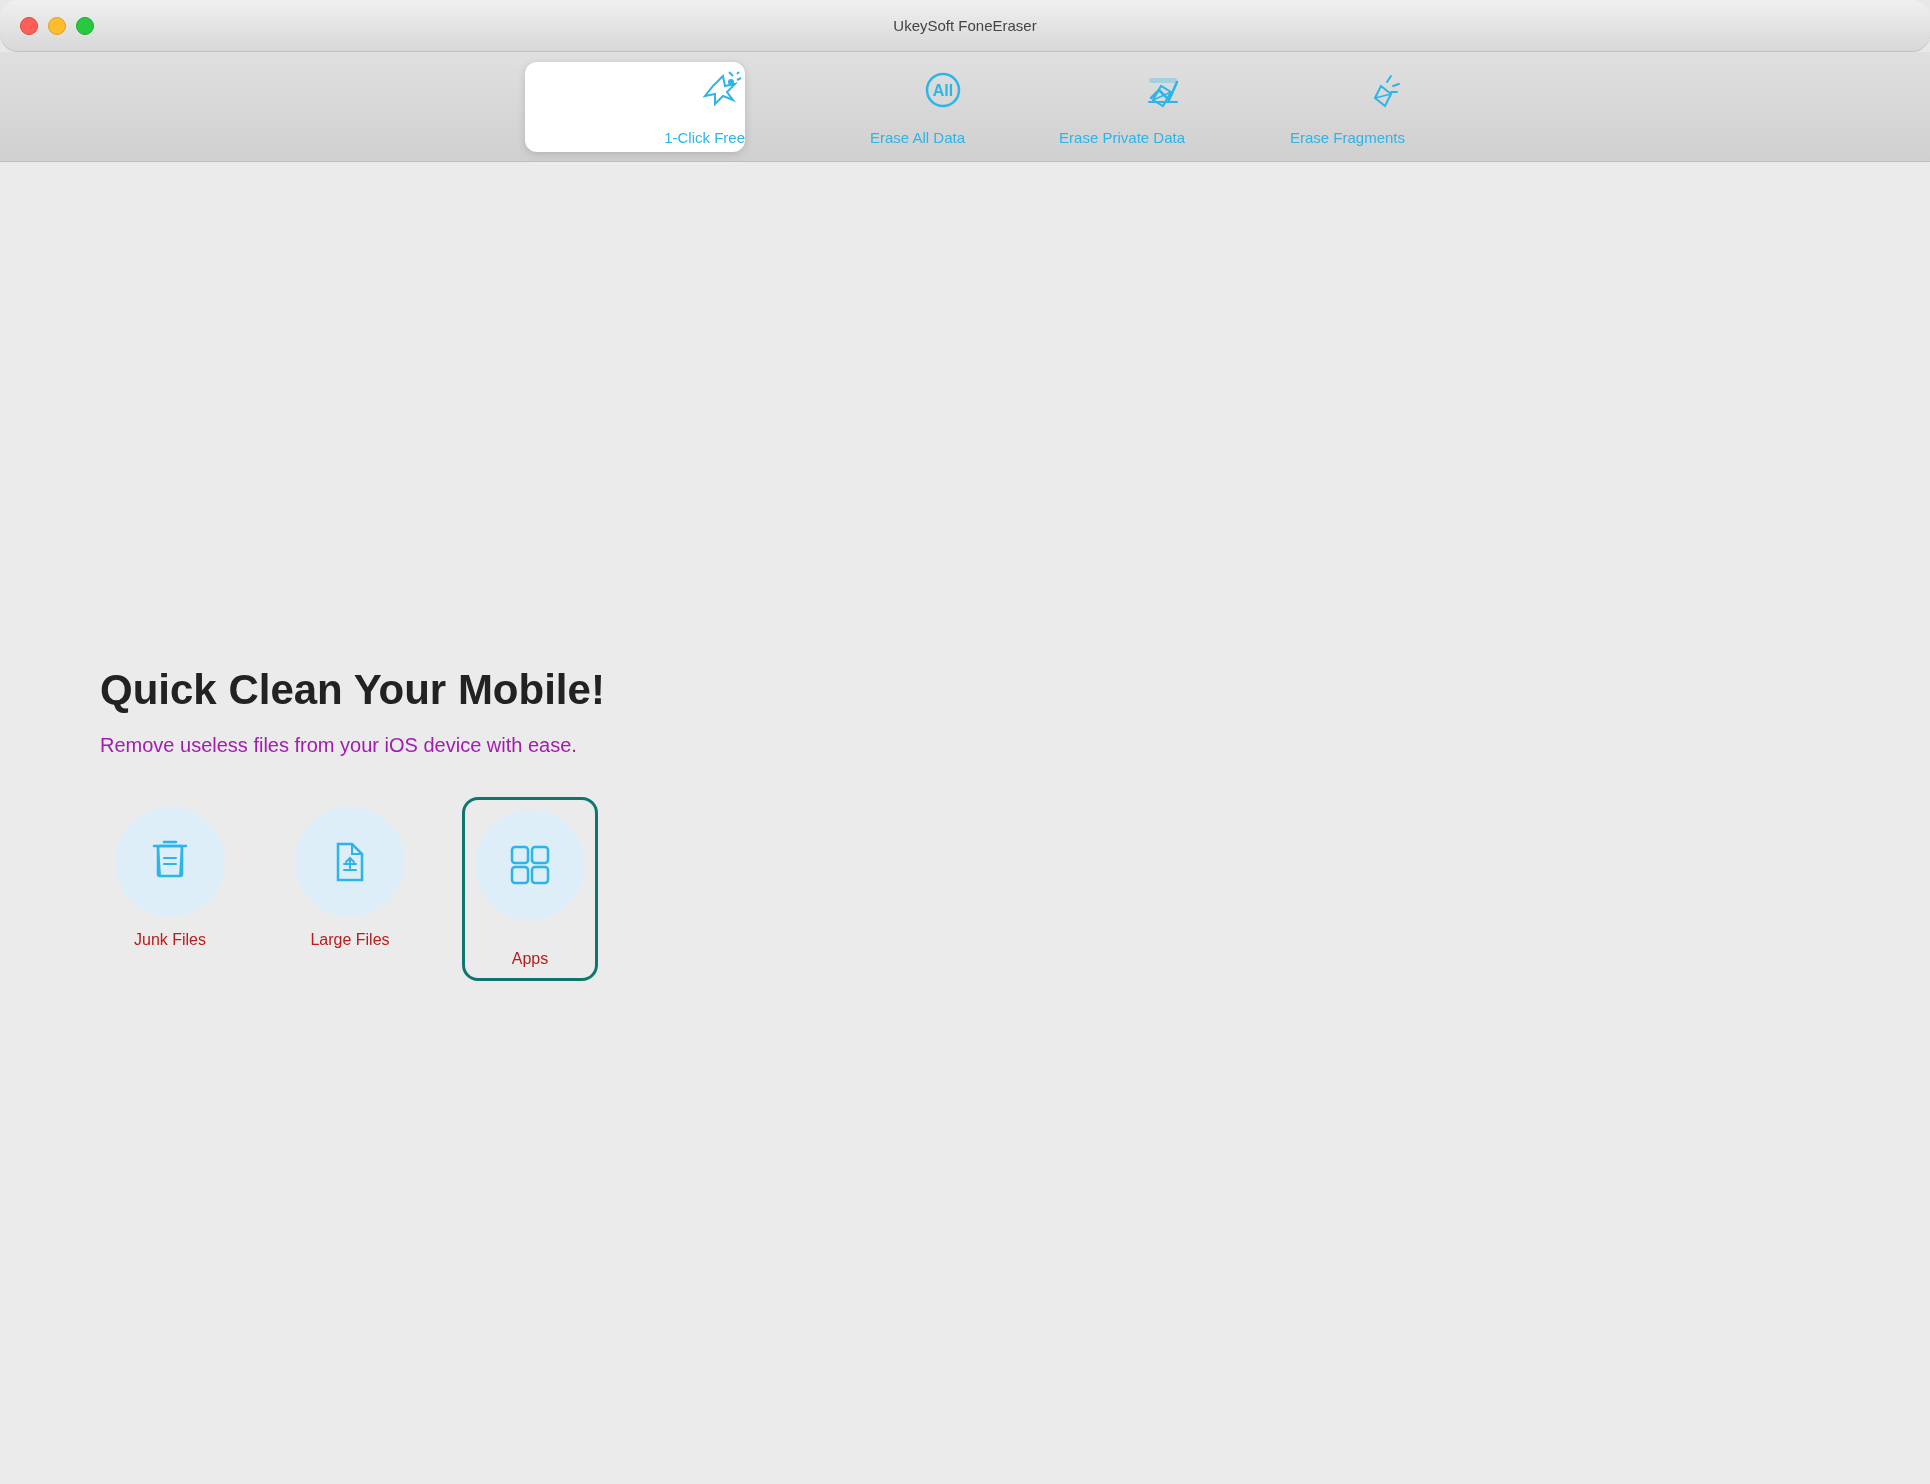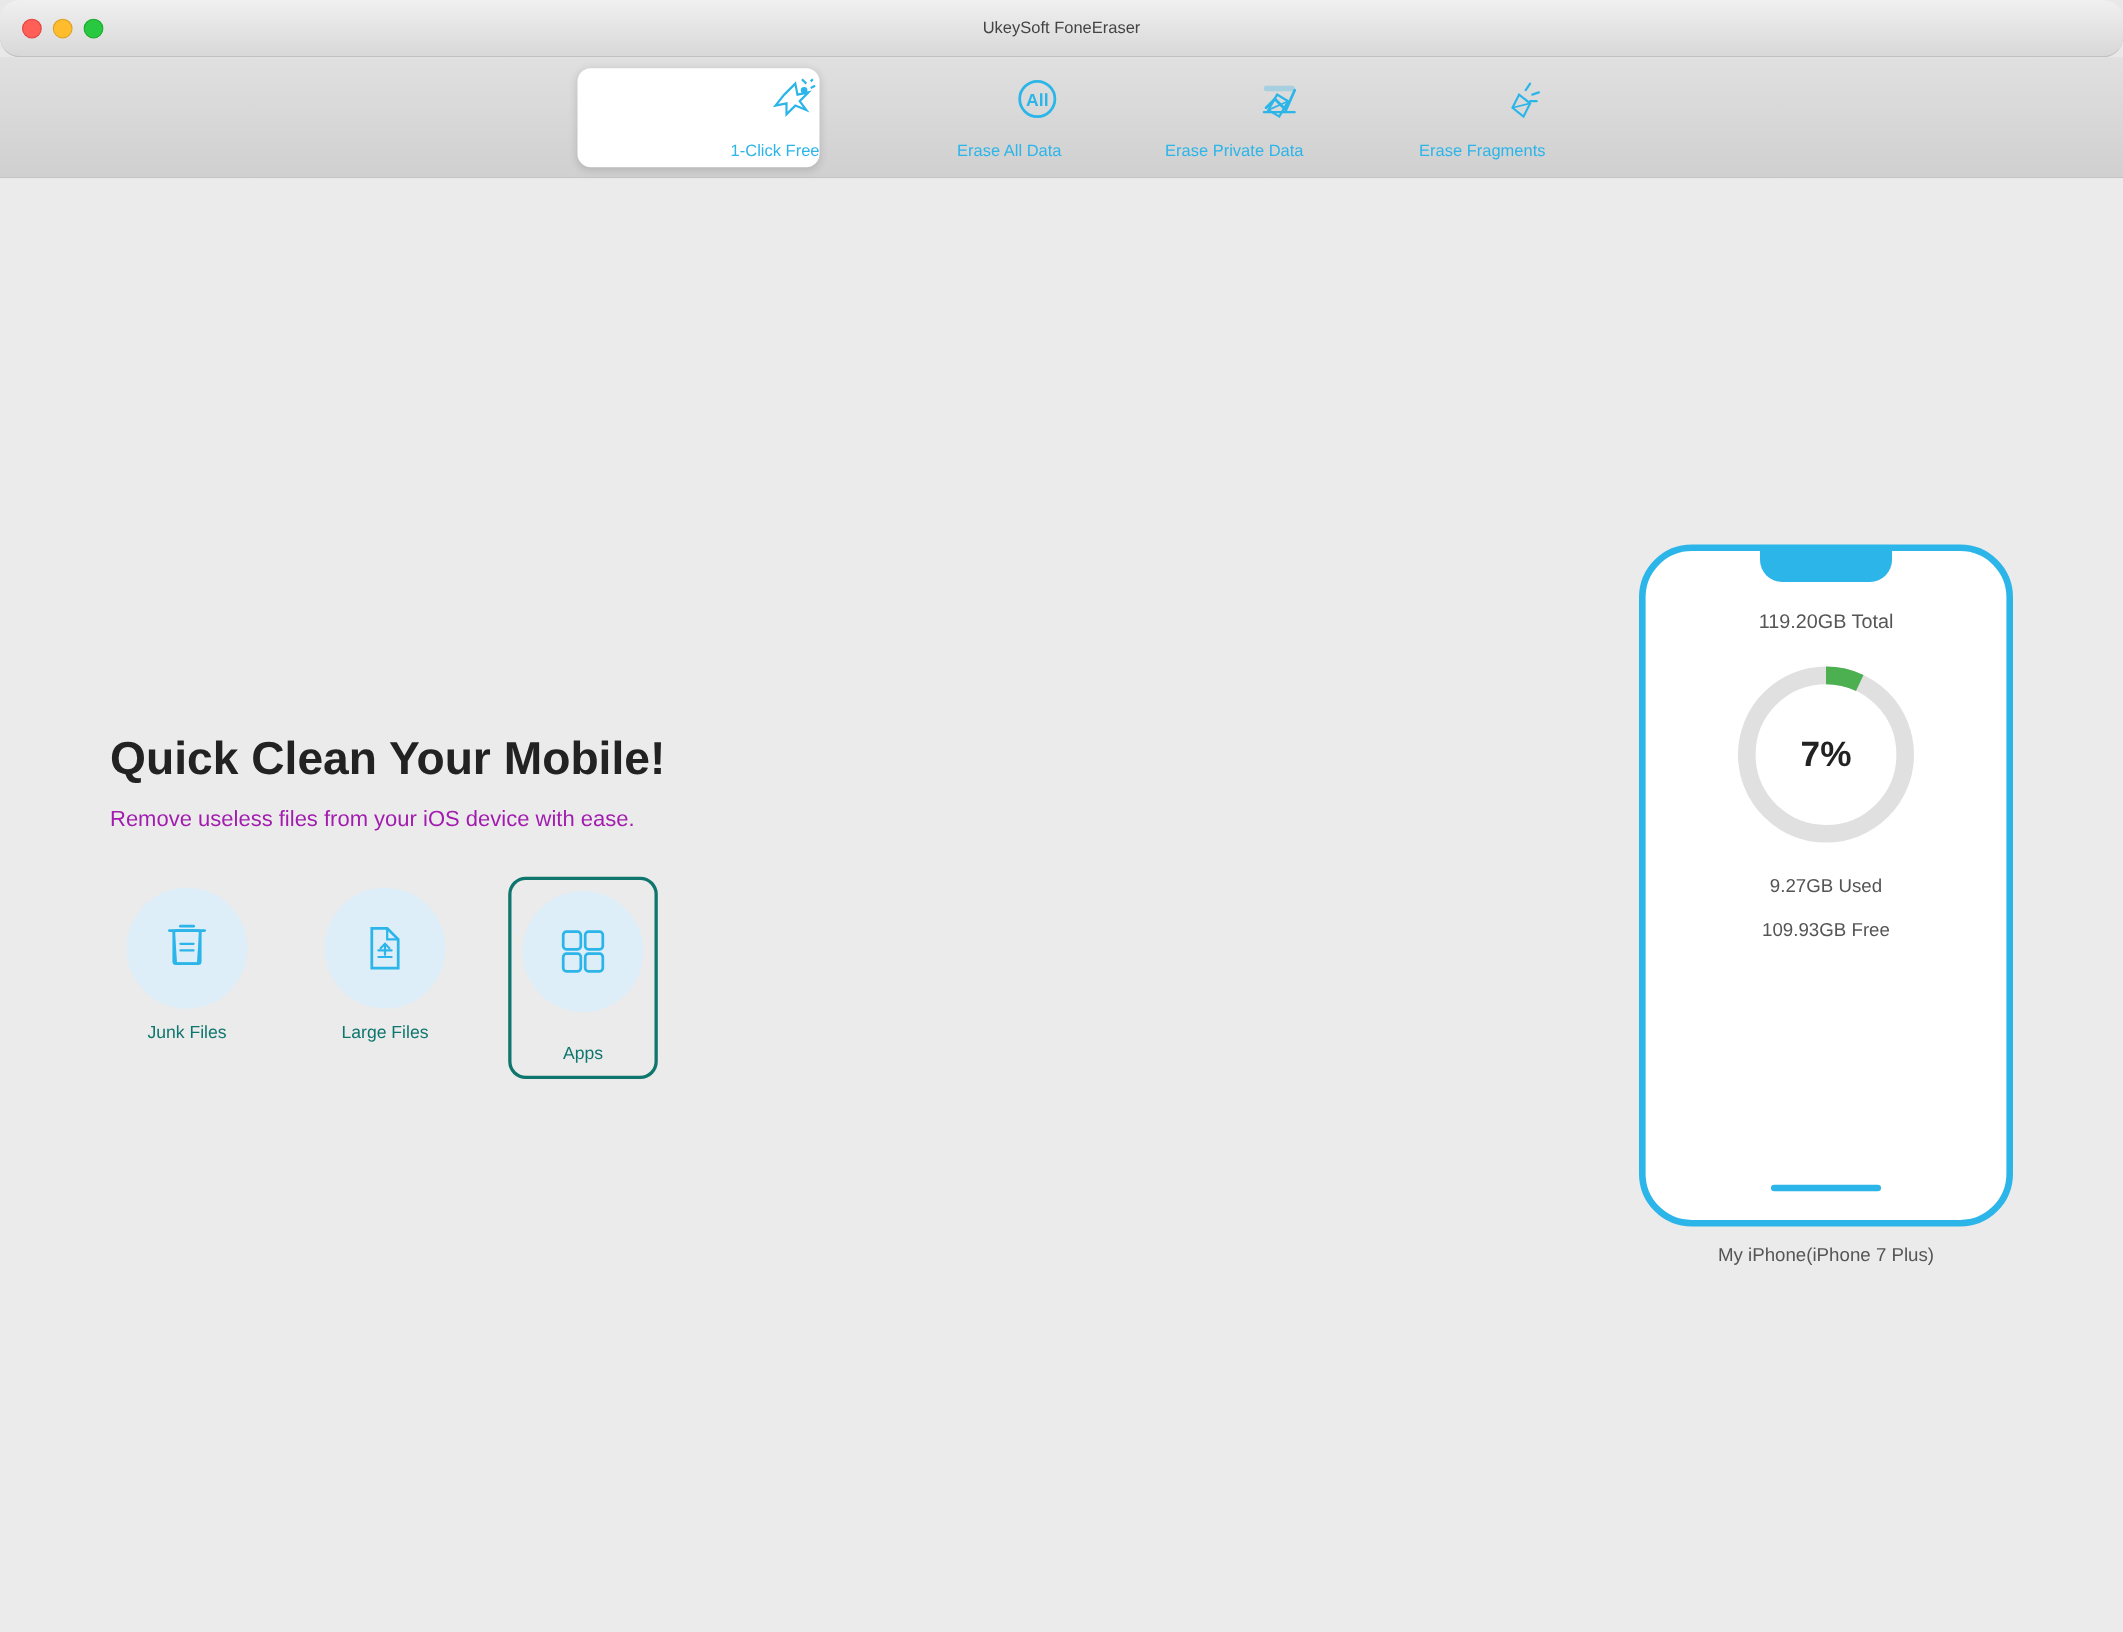--- a/index.html
+++ b/index.html
@@ -132,21 +132,21 @@
       display: flex;
       align-items: center;
       justify-content: center;
     }
     .icon-circle svg {
       width: 52px;
       height: 52px;
     }
     .icon-label {
       font-size: 16px;
-      color: #0f766e;
+      color: #b91c1c;
     }
     .icon-box {
       display: flex;
       flex-direction: column;
       align-items: center;
       gap: 14px;
       padding: 10px;
     }
     .icon-box.selected-box {
       border: 3px solid #0f766e;
@@ -371,39 +371,14 @@
           </div>
           <span class="icon-label">Apps</span>
         </div>
       </div>
 
     </div>
 
 
   </div>
 
-  <div class="right-panel">
-    <div class="phone-frame">
-      <div class="phone-notch"></div>
-      <div class="phone-content">
-
-        <span class="storage-total">119.20GB Total</span>
-
-        <div class="donut-container">
-          <svg viewBox="0 0 180 180">
-
-            <circle cx="90" cy="90" r="72" fill="none" stroke="#e0e0e0" stroke-width="16"></circle>
-
-            <circle cx="90" cy="90" r="72" fill="none" stroke="#4caf50" stroke-width="16" stroke-dasharray="31.7 421.7" stroke-dashoffset="0" transform="rotate(-90 90 90)"></circle>
-          </svg>
-          <span class="donut-percent">7%</span>
-        </div>
-
-        <span class="storage-used">9.27GB Used</span>
-        <span class="storage-free">109.93GB Free</span>
-
-        <div class="phone-home-bar"></div>
-      </div>
-    </div>
-    <span class="device-name">My iPhone(iPhone 7 Plus)</span>
-  </div>
 
 </div>
 
 </body></html>

